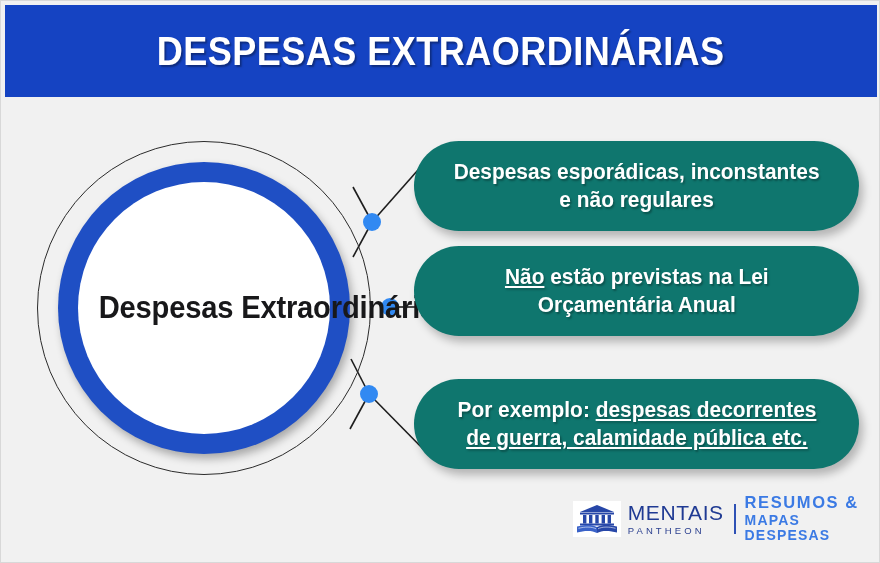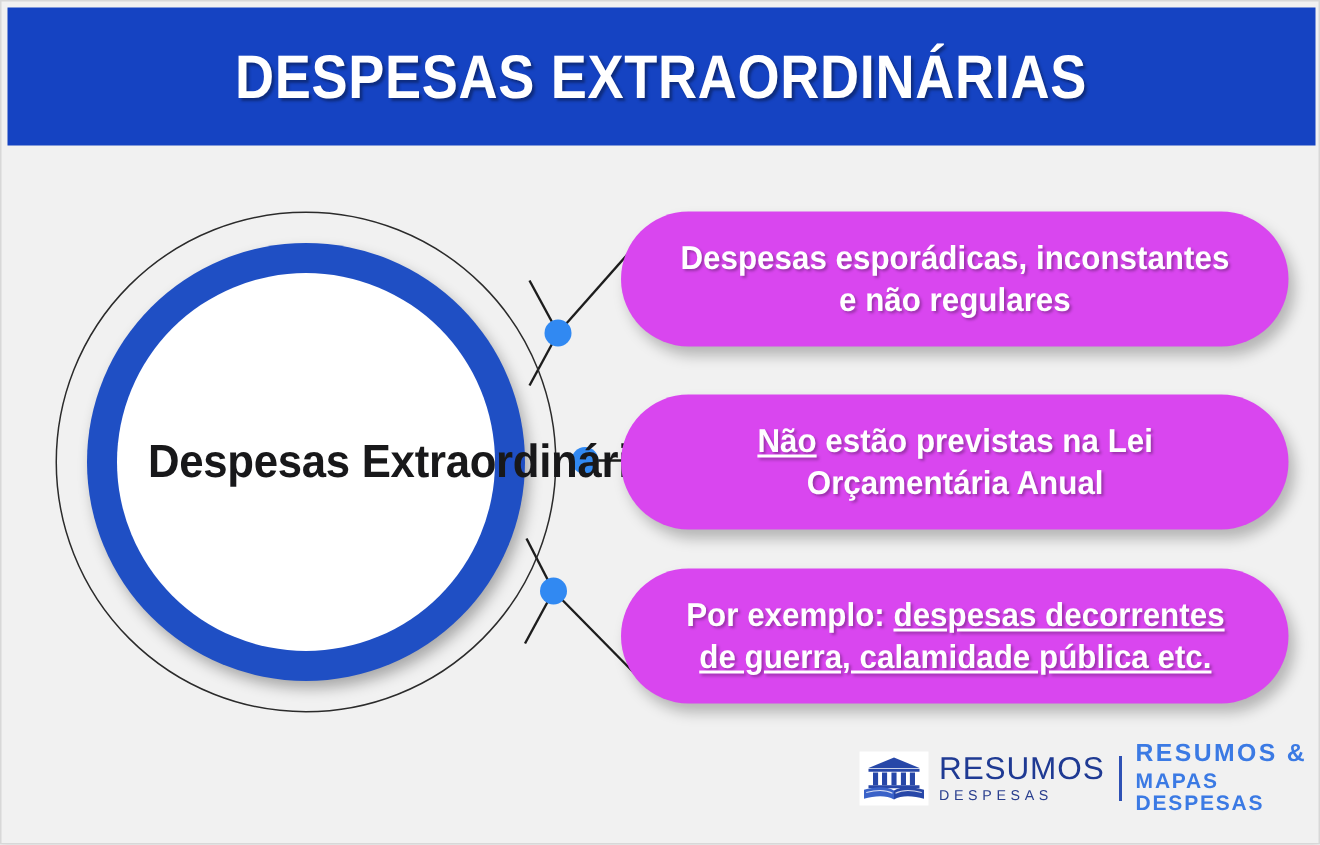--- a/index.html
+++ b/index.html
@@ -88,27 +88,27 @@
     pointer-events:none;
   }
 
   
   .pill {
     position:absolute;
     left:413px;
     width:445px;
     height:90px;
     border-radius:45px;
-    background:#d946ef;
+    background:#0f766e;
     box-shadow: 4px 6px 9px rgba(0,0,0,.25);
     display:flex; align-items:center; justify-content:center;
     padding:0 26px;
   }
   .pill-1 { top:140px; }
-  .pill-2 { top:262px; }
+  .pill-2 { top:245px; }
   .pill-3 { top:378px; }
   .pill-text {
     color:#ffffff;
     font-family:"Liberation Sans Narrow","Liberation Sans", sans-serif;
     font-weight:bold;
     font-size:22px;
     line-height:1.28;
     text-align:center;
     text-shadow: 1.5px 1.5px 2px rgba(0,0,0,.30);
     transform:scaleX(.95);
@@ -237,22 +237,22 @@
         <rect x="33.6" y="12" width="3.4" height="8.5" fill="#2747a8"></rect>
         <rect x="6" y="20.5" width="34" height="2" fill="#2747a8"></rect>
 
         <path d="M23 24 C18 21 10 21.5 3 23.5 L3 29.5 C10 27.5 18 27 23 30 Z" fill="#3a62c8"></path>
         <path d="M23 24 C28 21 36 21.5 43 23.5 L43 29.5 C36 27.5 28 27 23 30 Z" fill="#2747a8"></path>
         <path d="M4.5 25.3 C11 23.7 17.5 23.5 22 25.8" stroke="#ffffff" stroke-width=".7" fill="none" opacity=".8"></path>
         <path d="M41.5 25.3 C35 23.7 28.5 23.5 24 25.8" stroke="#ffffff" stroke-width=".7" fill="none" opacity=".8"></path>
       </svg>
     </div>
     <div class="logo-name">
-      <div class="logo-pantheon">RESUMOS</div>
-      <div class="logo-concursos">DESPESAS</div>
+      <div class="logo-pantheon">MENTAIS</div>
+      <div class="logo-concursos">PANTHEON</div>
     </div>
     <div class="logo-divider"></div>
     <div class="logo-sub">
       <div class="logo-sub-1">RESUMOS &amp;</div>
       <div class="logo-sub-2">MAPAS DESPESAS</div>
     </div>
   </div>
 
 </div>
 

